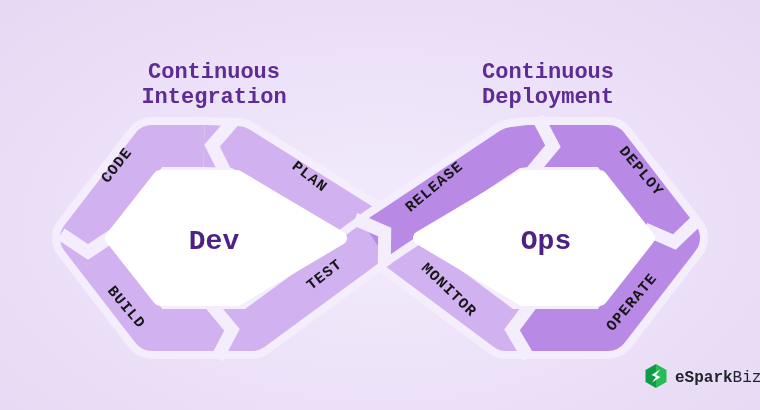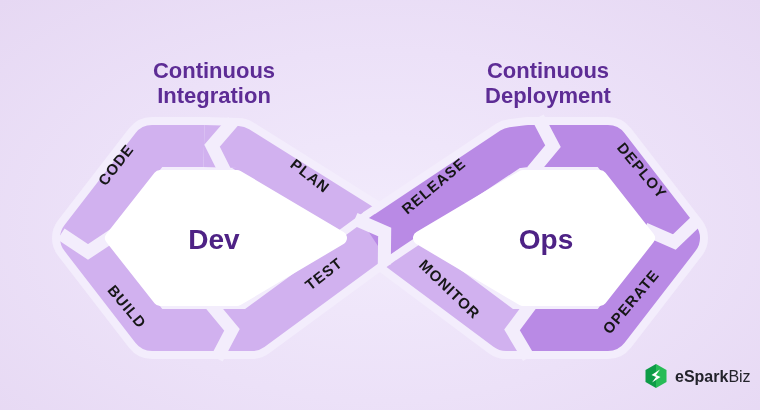--- a/index.html
+++ b/index.html
@@ -1,21 +1,21 @@
 <!DOCTYPE html>
 <html><head>
 <meta charset="utf-8">
 <style>
   html,body{margin:0;padding:0;}
   .stage{
     position:relative;
     width:760px;height:410px;
     overflow:hidden;
     background:radial-gradient(ellipse at 50% 55%, #F2EBFC 0%, #ECE1F8 55%, #E6D8F3 100%);
-    font-family:Liberation Sans, sans-serif;
+    font-family:Liberation Mono, monospace;
   }
   svg{display:block;}
   .halo{fill:none;stroke:#F3EDFC;stroke-width:58;stroke-linejoin:round;}
   .band{fill:none;stroke-width:42;stroke-linejoin:round;}
   .gap{fill:none;stroke:#F3EDFC;stroke-width:13;stroke-linejoin:miter;}
   .capsule{fill:#FFFFFF;stroke:#FFFFFF;stroke-width:14;stroke-linejoin:round;}
   .heading{font-size:22px;font-weight:bold;text-anchor:middle;}
   .loopname{font-size:28px;font-weight:bold;text-anchor:middle;}
   .stageLabel{font-size:15px;font-weight:bold;letter-spacing:1px;text-anchor:middle;}
   .logoBold{font-size:16px;font-weight:bold;}

